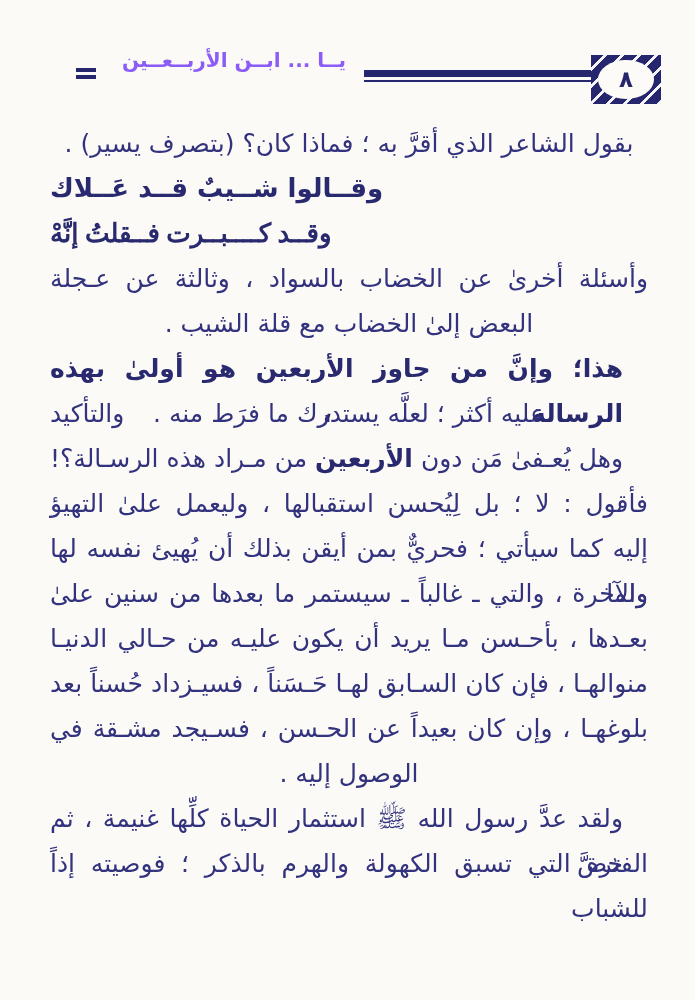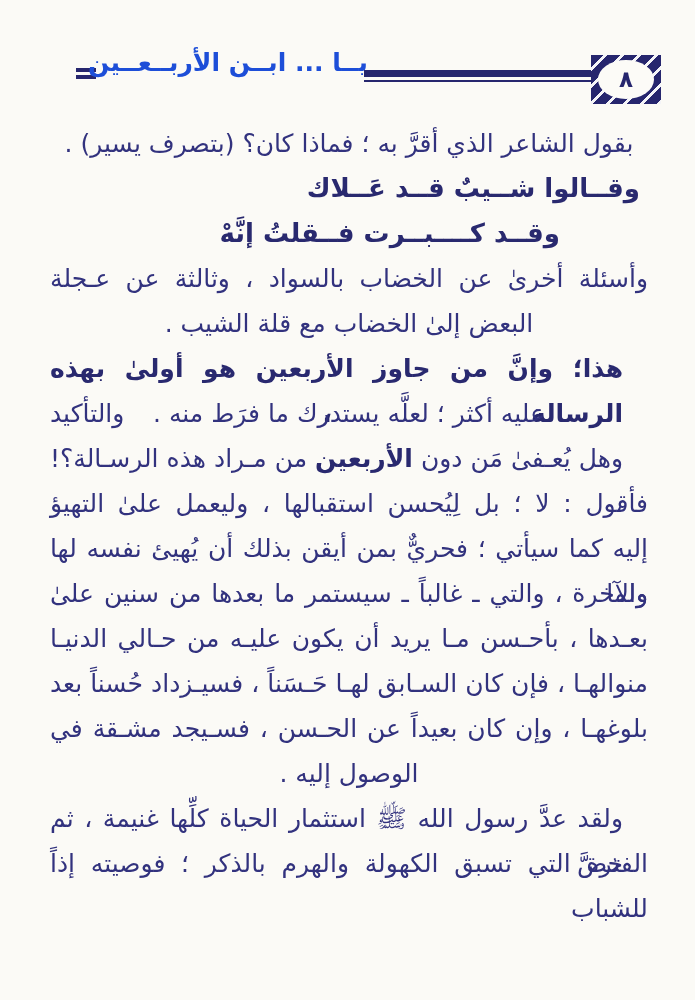--- a/index.html
+++ b/index.html
@@ -13,21 +13,21 @@
     overflow: hidden;
     direction: rtl;
   }
 
   
   .hdr { position: absolute; top: 0; left: 0; right: 0; height: 118px; }
   .end-mark { position: absolute; left: 76px; top: 68px; width: 20px; }
   .end-mark i { display: block; height: 4px; background: #26266e; margin-bottom: 3px; }
   .running-title {
     position: absolute; left: 100px; top: 48px; width: 268px;
-    margin: 0; font-size: 25px; font-weight: bold; color: #1d4ed8;
+    margin: 0; font-size: 20px; font-weight: bold; color: #8b5cf6;
     text-align: center; direction: rtl; white-space: nowrap;
   }
   .hdr-rule { position: absolute; left: 364px; top: 70px; width: 232px; }
   .hdr-rule .thick { height: 7px; background: #26266e; }
   .hdr-rule .thin  { height: 2px; background: #26266e; margin-top: 3px; }
   .pg-badge {
     position: absolute; left: 591px; top: 55px; width: 70px; height: 49px;
     background-color: #26266e;
     background-image: repeating-linear-gradient(135deg,
       rgba(255,255,255,0) 0px, rgba(255,255,255,0) 9px,
@@ -48,24 +48,24 @@
   .line {
     font-size: 25px; line-height: 45px; height: 45px;
     white-space: nowrap; color: #32327e;
   }
   .line.j { white-space: normal; text-align: justify; text-align-last: justify; text-justify: inter-word; }
   .line.end { text-align: center; }
   .line.indent { padding-right: 25px; }
   .line b, .seg-bold { font-weight: bold; color: #29296f; }
   .poem {
     font-size: 26px; font-weight: bold; color: #29296f;
-    text-align: right; height: 45px; line-height: 45px; white-space: nowrap;
+    text-align: left; height: 45px; line-height: 45px; white-space: nowrap;
   }
   .poem.first  { padding-right: 8px; }
-  .poem.second { padding-right: 88px; }
+  .poem.second { padding-right: 88px; font-family: Liberation Serif, serif; }
 </style>
 </head>
 <body>
 
 <div class="page">
 
   <div class="hdr">
     <span class="end-mark">
         <i></i>
         <i></i>

